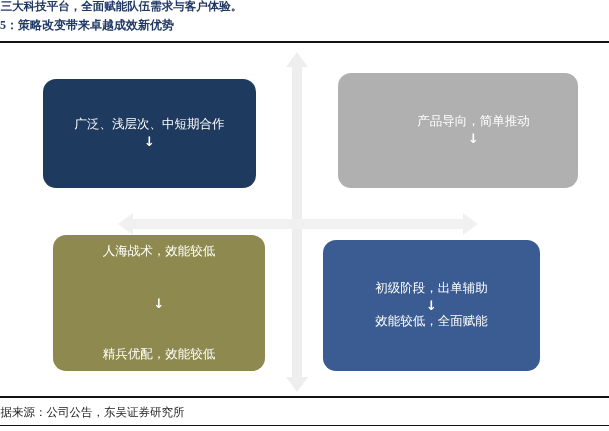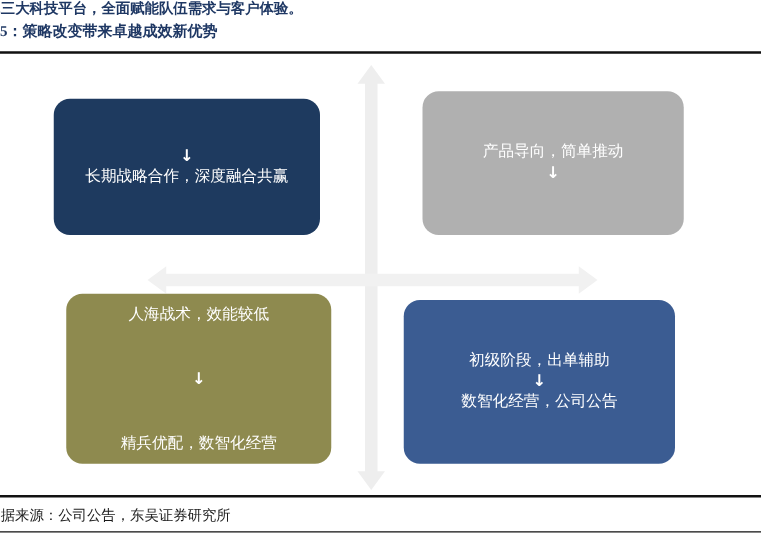--- a/index.html
+++ b/index.html
@@ -204,38 +204,38 @@
     <div class="head-down"></div>
   </div>
 
   <div class="axis-h">
     <div class="head-left"></div>
     <div class="shaft"></div>
     <div class="head-right"></div>
   </div>
 
   <div class="qbox" id="box-tl" style="background: rgb(30, 58, 95);">
-    <div class="dn">↓</div>
-    <div class="ln">长期战略合作，深度融合共赢</div>
-  </div>
-
-  <div class="qbox" id="box-tr" style="background: rgb(176, 176, 176);">
+    <div class="ln">广泛、浅层次、中短期合作</div>
+    <div class="dn">↓</div>
+  </div>
+
+  <div class="qbox" id="box-tr" style="background: rgb(176, 176, 176); padding-left: 31px;">
     <div class="ln">产品导向，简单推动</div>
     <div class="dn">↓</div>
   </div>
 
   <div class="qbox" id="box-bl" style="background: rgb(142, 138, 79); gap: 35px;">
     <div class="ln">人海战术，效能较低</div>
     <div class="dn">↓</div>
-    <div class="ln">精兵优配，数智化经营</div>
+    <div class="ln">精兵优配，效能较低</div>
   </div>
 
   <div class="qbox" id="box-br" style="background: rgb(59, 92, 146);">
     <div class="ln">初级阶段，出单辅助</div>
     <div class="dn">↓</div>
-    <div class="ln">数智化经营，公司公告</div>
+    <div class="ln">效能较低，全面赋能</div>
   </div>
 
 </div>
 
 <div class="rule-bottom-1"></div>
 <div class="source-line">数据来源：公司公告，东吴证券研究所</div>
 <div class="rule-bottom-2"></div>
 
 </body></html>

